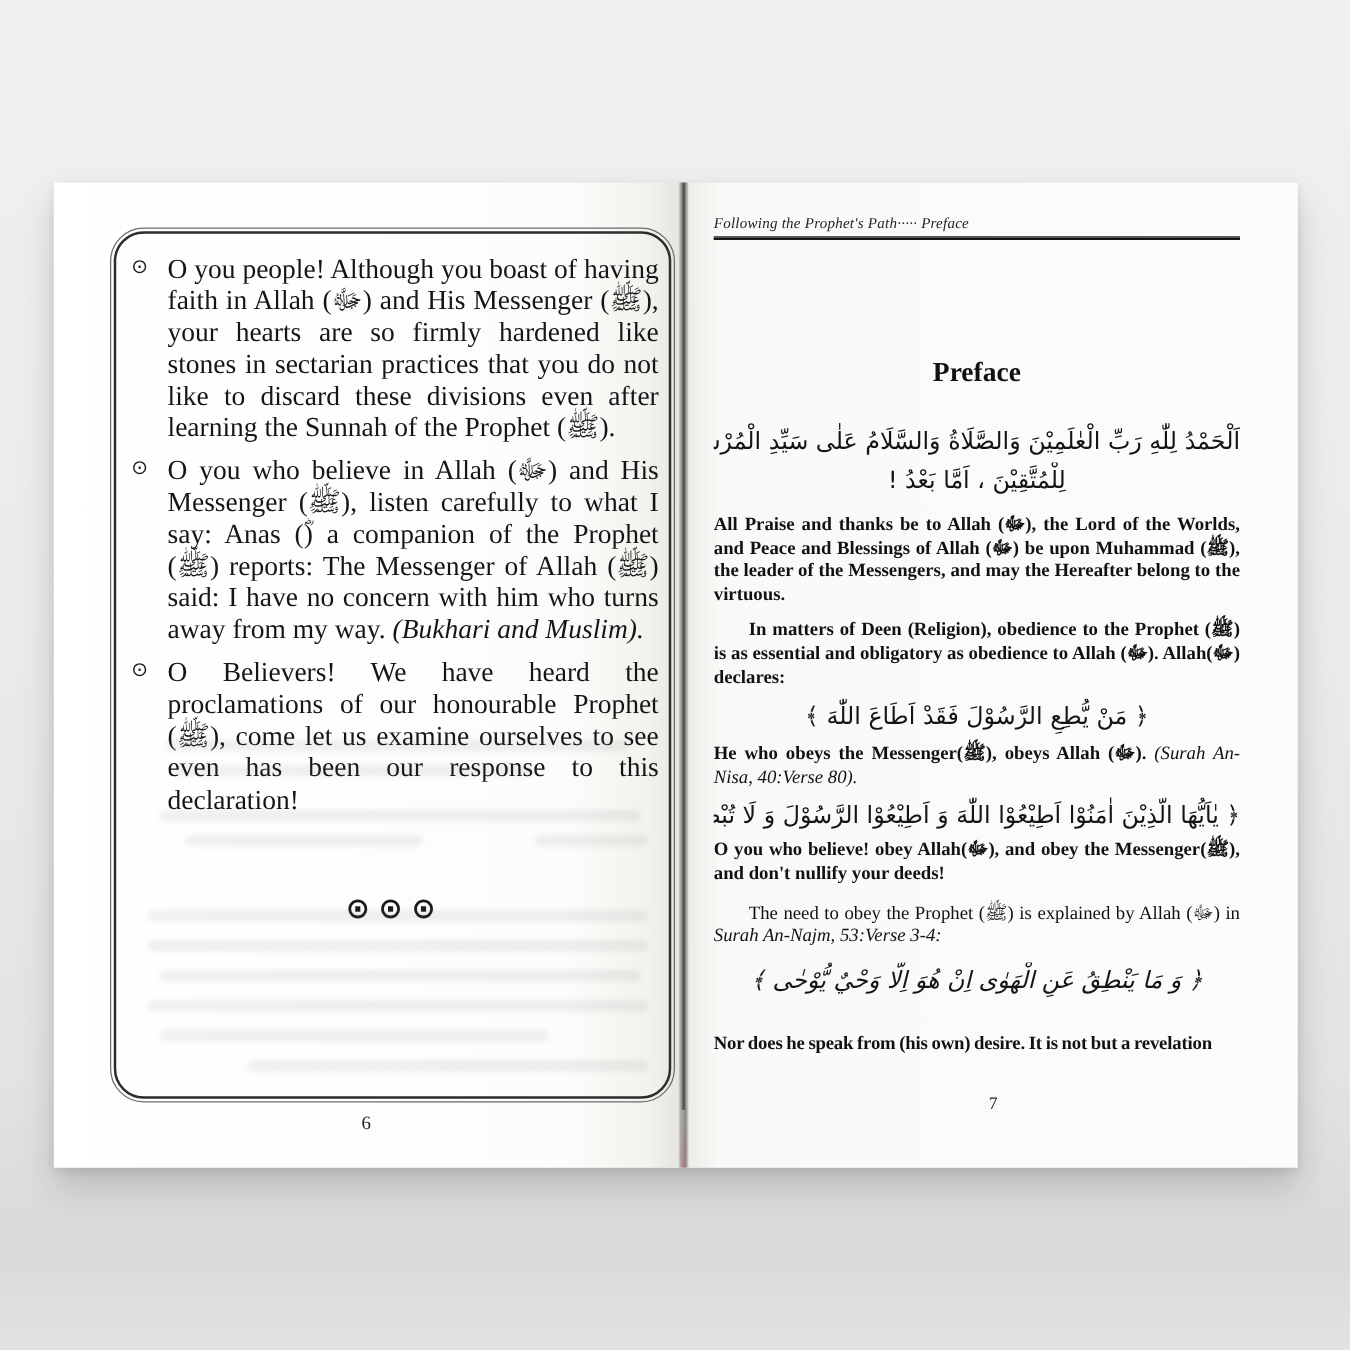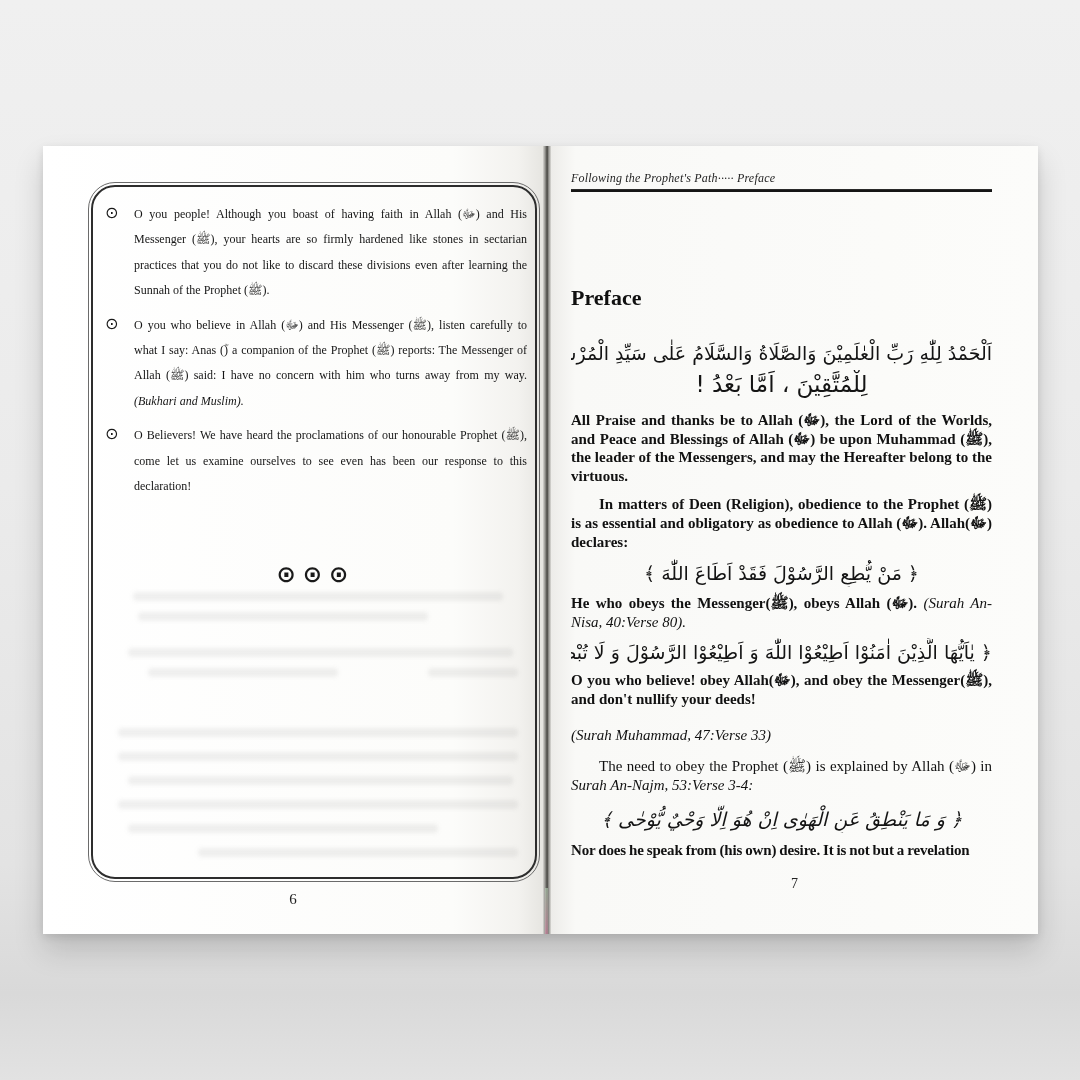--- a/index.html
+++ b/index.html
@@ -39,21 +39,21 @@
     border:2.5px solid #2d2d2d; border-radius:24px;
     outline:1px solid #6b6b6b; outline-offset:2px;
     padding:15px 8px 0 12px;
   }
   .bullet { display:flex; margin-bottom:9px; }
   .bullet-marker {
     width:20px; flex:0 0 20px; margin-right:9px; margin-top:1px;
     font-family:"DejaVu Sans", sans-serif; font-size:16px; color:#191919;
   }
   .bullet-text {
-    flex:1; font-size:12px; line-height:25.4px; text-align:justify; color:#151515;
+    flex:1; font-size:22px; line-height:25.4px; text-align:justify; color:#151515;
   }
   .bullet-text .ref { font-style:italic; }
   .ornament {
     margin-top:62px; text-align:center;
     font-family:"DejaVu Sans", sans-serif; font-weight:bold;
     font-size:23px; letter-spacing:7px; color:#1a1a1a;
   }
   .pn-left {
     position:absolute; left:0; width:100%; bottom:26px;
     text-align:center; font-size:15px; color:#222;
@@ -62,43 +62,43 @@
     position:absolute; height:9px; border-radius:4px;
     background:rgba(105,105,110,0.10); filter:blur(2px);
   }
 
   
   .rp-content { position:absolute; top:0; left:20px; right:46px; }
   .running-header {
     margin-top:25px; font-style:italic; font-size:12px; color:#242424; letter-spacing:0.2px;
   }
   .header-rule { margin-top:3px; height:3px; border-top:1px solid #2a2a2a; border-bottom:2.5px solid #151515; }
-  .preface-title { margin-top:93px; text-align:left; font-weight:bold; font-size:22px; color:#101010; }
+  .preface-title { margin-top:93px; text-align:center; font-weight:bold; font-size:22px; color:#101010; }
   .arabic {
     direction:rtl; font-family:"DejaVu Sans", sans-serif; color:#141414;
     text-align:center; white-space:nowrap; overflow:hidden;
   }
   .ar-open-1 { margin-top:27px; font-size:19px; line-height:30px; }
-  .ar-open-2 { margin-top:2px; font-size:23px; line-height:28px; }
+  .ar-open-2 { margin-top:2px; font-size:19px; line-height:28px; }
   .ar-verse  { font-size:19px; line-height:28px; }
   .rp-para { font-size:15px; line-height:18.6px; text-align:justify; color:#111; }
   .b { font-weight:bold; }
   .i { font-style:italic; }
   .indent { text-indent:28px; }
   .mt-praise { margin-top:13px; }
   .mt-obed { margin-top:10px; }
   .mt-v1 { margin-top:8px; }
   .mt-t1 { margin-top:7px; }
   .mt-cmd { margin-top:13px; }
   .mt-v2 { margin-top:7px; }
   .mt-t2 { margin-top:5px; }
   .mt-ref2 { margin-top:17px; font-size:15px; }
   .mt-need { margin-top:13px; }
   .mt-v3 { margin-top:11px;font-style:italic; }
-  .mt-t3 { margin-top:8px; white-space:nowrap; overflow:hidden; letter-spacing:-0.15px; word-spacing:-0.6px; }
+  .mt-t3 { margin-top:28px; white-space:nowrap; overflow:hidden; letter-spacing:-0.15px; word-spacing:-0.6px; }
   .pn-right {
     position:absolute; left:0; width:100%; bottom:42px;
     text-align:center; font-size:14px; color:#222;
   }
 </style>
 </head>
 <body>
 
 <div class="book">
 
@@ -160,21 +160,20 @@
 
       <div class="arabic ar-verse mt-v1">﴿ مَنْ يُّطِعِ الرَّسُوْلَ فَقَدْ اَطَاعَ اللّٰهَ ﴾</div>
 
       <p class="rp-para mt-t1"><span class="b">He who obeys the Messenger(ﷺ), obeys Allah (ﷻ). </span><span class="i">(Surah An-Nisa, 40:Verse 80).</span></p>
 
 
       <div class="arabic ar-verse mt-v2">﴿ يٰاَيُّهَا الَّذِيْنَ اٰمَنُوْا اَطِيْعُوْا اللّٰهَ وَ اَطِيْعُوْا الرَّسُوْلَ وَ لَا تُبْطِلُوْا اَعْمَالَكُمْ ﴾</div>
 
       <p class="rp-para b mt-t2">O you who believe! obey Allah(ﷻ), and obey the Messenger(ﷺ), and don't nullify your deeds!</p>
 
-      <p class="rp-para i mt-ref2">(Surah Muhammad, 47:Verse 33)</p>
 
       <p class="rp-para indent mt-need"><span>The need to obey the Prophet (ﷺ) is explained by Allah (ﷻ) in </span><span class="i">Surah An-Najm, 53:Verse 3-4:</span></p>
 
       <div class="arabic ar-verse mt-v3">﴿ وَ مَا يَنْطِقُ عَنِ الْهَوٰى اِنْ هُوَ اِلَّا وَحْيٌ يُّوْحٰى ﴾</div>
 
       <p class="rp-para b mt-t3">Nor does he speak from (his own) desire. It is not but a revelation</p>
     </div>
 
     <div class="pn-right">7</div>
   </div>

